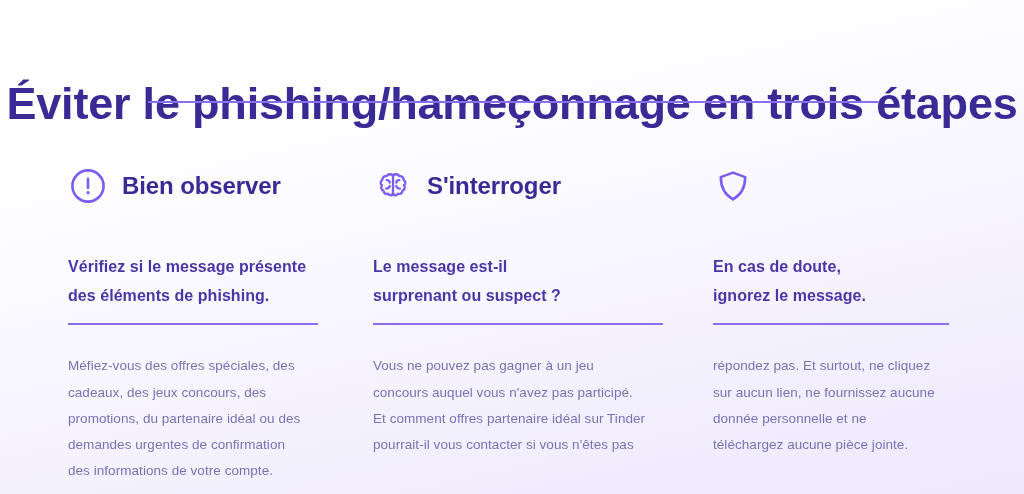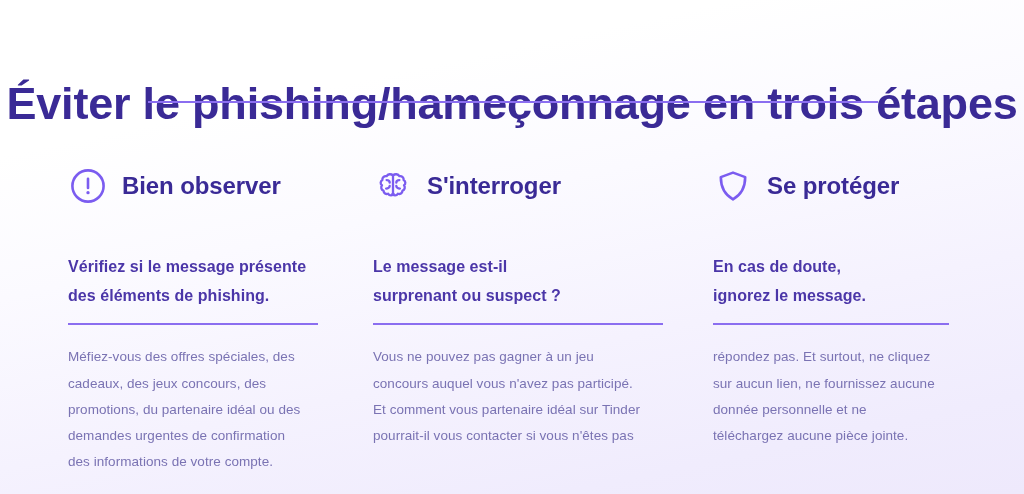--- a/index.html
+++ b/index.html
@@ -104,21 +104,21 @@
   .col-rule {
     margin-top: 13px;
     height: 2px;
     background: #8b6ef0;
   }
   .col-0 .col-rule { width: 250px; }
   .col-1 .col-rule { width: 290px; }
   .col-2 .col-rule { width: 236px; }
 
   .col-body {
-    margin-top: 19px;
+    margin-top: 28px;
     font-size: 13.5px;
     font-weight: 400;
     color: #7a73b3;
     line-height: 1.95;
     letter-spacing: 0.05px;
   }
   .col-0 .col-body { width: 258px; }
   .col-1 .col-body { width: 296px; }
   .col-2 .col-body { width: 248px; }
 
@@ -183,33 +183,32 @@
       <div class="col-lead">
         <span class="nowrap-line">Le message est-il</span>
         <span class="nowrap-line">surprenant ou suspect ?</span>
       </div>
 
       <div class="col-rule"></div>
 
       <div class="col-body">
         <span class="nowrap-line">Vous ne pouvez pas gagner à un jeu</span>
         <span class="nowrap-line">concours auquel vous n'avez pas participé.</span>
-        <span class="nowrap-line">Et comment vous partenaire idéal sur Tinder</span>
+        <span class="nowrap-line">Et comment offres partenaire idéal sur Tinder</span>
         <span class="nowrap-line">pourrait-il vous contacter si vous n'êtes pas</span>
       </div>
     </div>
 
     <div class="col col-2">
       <div class="col-head">
         <span class="icon-wrap">
           <svg width="38" height="38" viewBox="0 0 38 38" fill="none">
             <path d="M19 5.6 L31.2 10.1 C31.2 19.6 27.6 27.6 19 32.4 C10.4 27.6 6.8 19.6 6.8 10.1 Z" stroke="#7b5cf0" stroke-width="2.6" stroke-linejoin="round"></path>
           </svg>
         </span>
-        <span class="col-title">Se protéger</span>
       </div>
 
       <div class="col-lead">
         <span class="nowrap-line">En cas de doute,</span>
         <span class="nowrap-line">ignorez le message.</span>
       </div>
 
       <div class="col-rule"></div>
 
       <div class="col-body">

